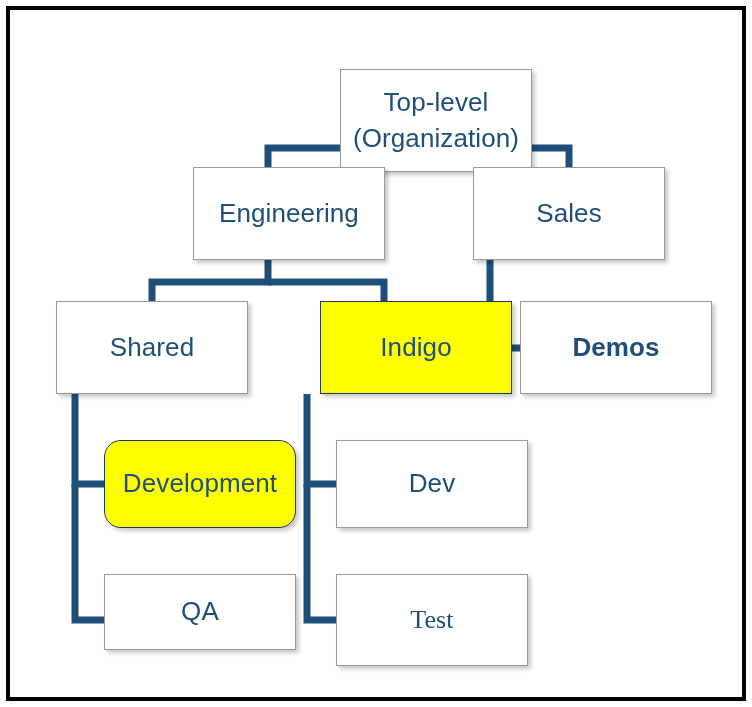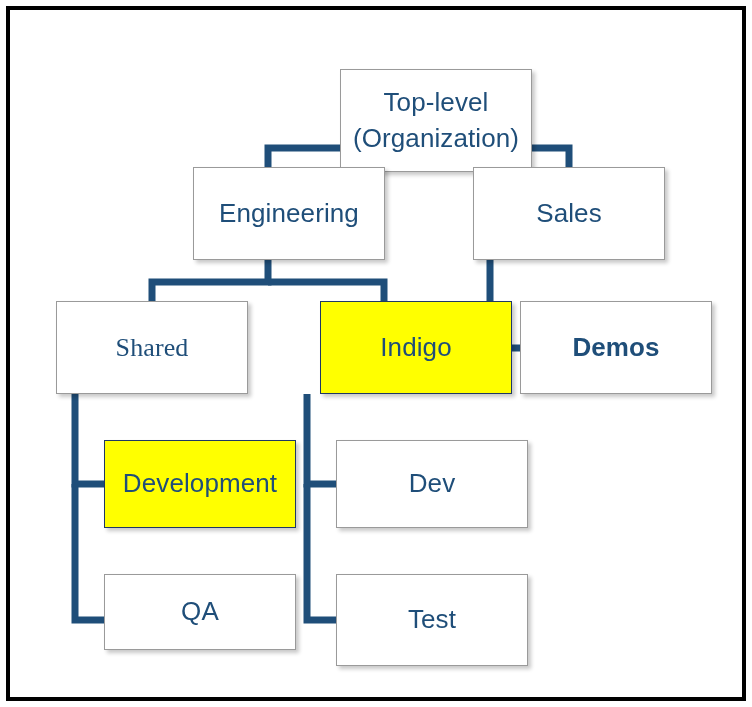--- a/index.html
+++ b/index.html
@@ -90,40 +90,40 @@
   </div>
 
   <div class="node" style="left:172px; top:167px; width:192px; height:93px;margin-left:21px;">
     <span>Engineering</span>
   </div>
 
   <div class="node" style="left:473px; top:167px; width:192px; height:93px;">
     <span>Sales</span>
   </div>
 
-  <div class="node" style="left:56px; top:301px; width:192px; height:93px;font-family:Liberation Serif, serif;">
+  <div class="node" style="left:56px; top:301px; width:192px; height:93px;">
     <span>Shared</span>
   </div>
 
   <div class="node highlight" style="left:288px; top:301px; width:192px; height:93px;margin-left:32px;">
     <span>Indigo</span>
   </div>
 
   <div class="node" style="left:520px; top:301px; width:192px; height:93px;font-weight:bold;">
     <span>Demos</span>
   </div>
 
-  <div class="node highlight" style="left:104px; top:440px; width:192px; height:88px;">
+  <div class="node highlight" style="left:104px; top:440px; width:192px; height:88px;border-radius:17px;">
     <span>Development</span>
   </div>
 
   <div class="node" style="left:336px; top:440px; width:192px; height:88px;">
     <span>Dev</span>
   </div>
 
   <div class="node" style="left:104px; top:574px; width:192px; height:76px;">
     <span>QA</span>
   </div>
 
-  <div class="node" style="left:336px; top:574px; width:192px; height:92px;">
+  <div class="node" style="left:336px; top:574px; width:192px; height:92px;font-family:Liberation Serif, serif;">
     <span>Test</span>
   </div>
 </div>
 
 </body></html>

